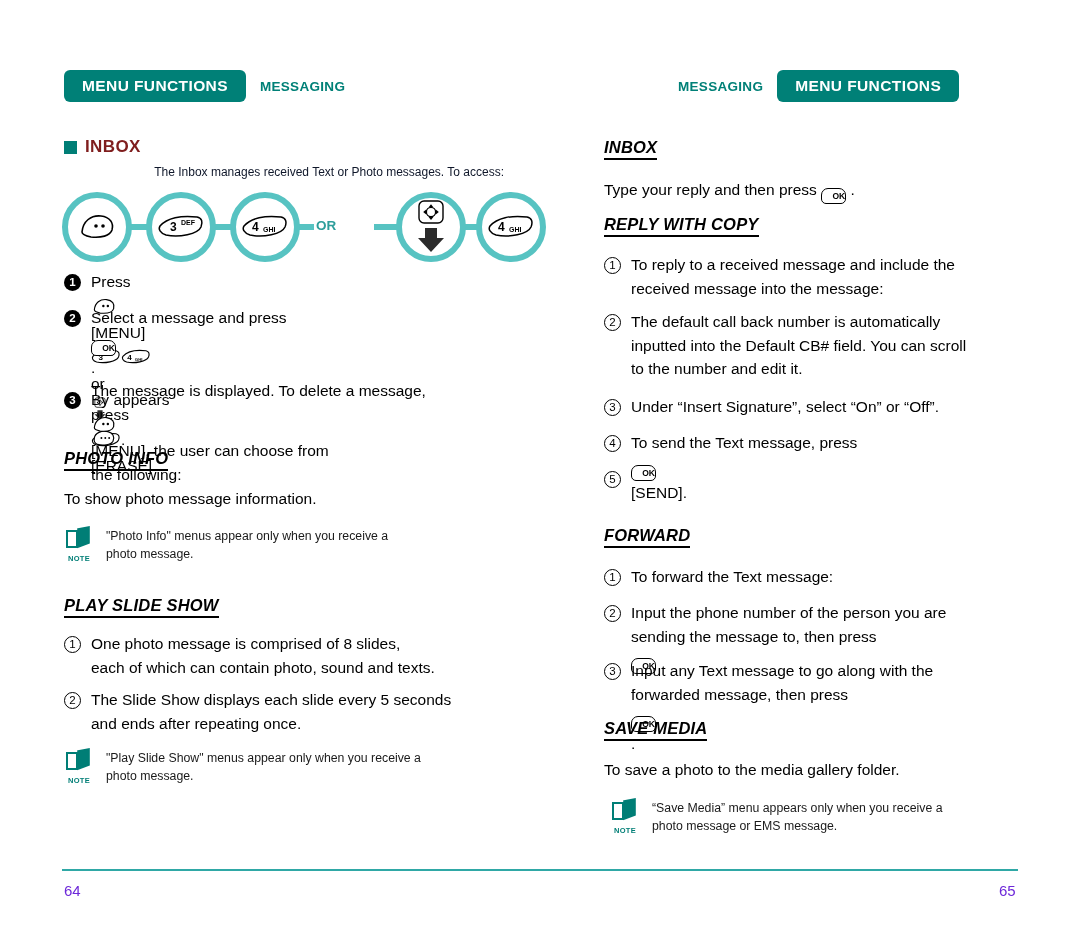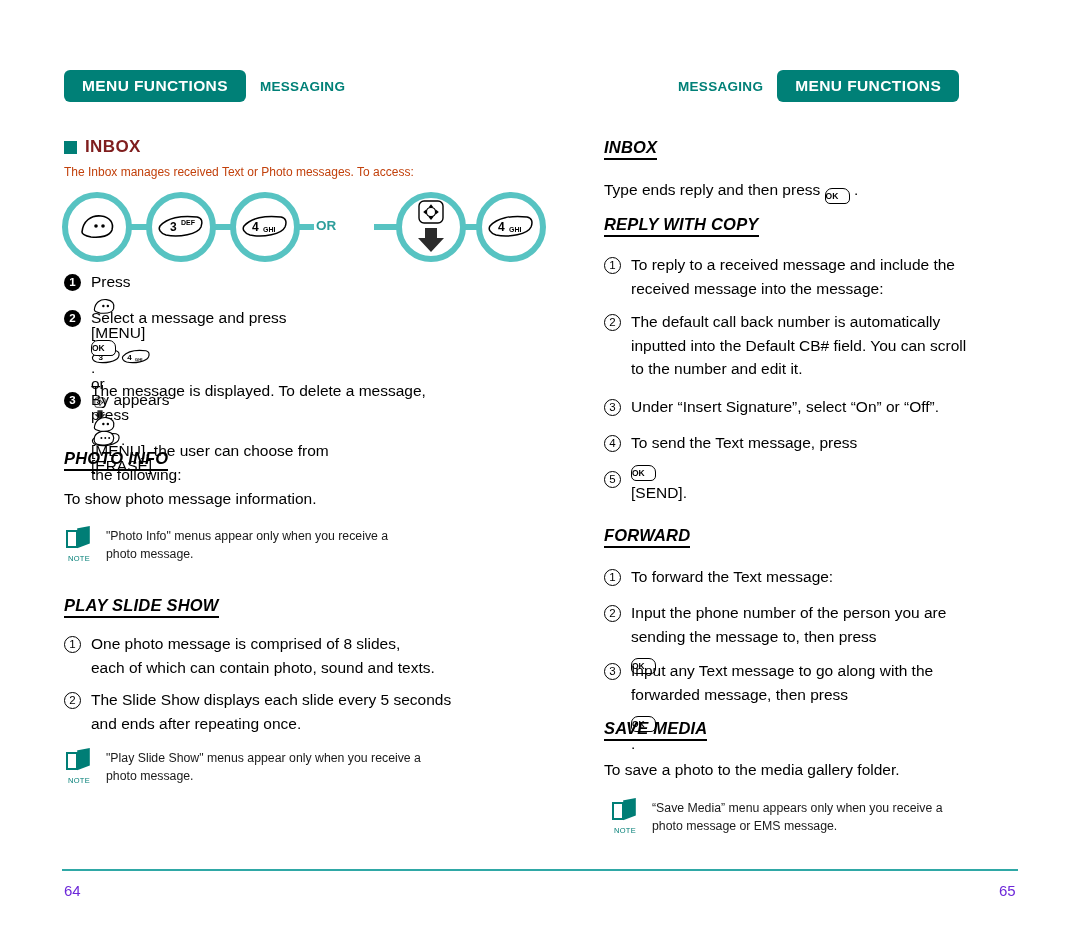--- a/index.html
+++ b/index.html
@@ -88,21 +88,22 @@
     font-style: italic;
     letter-spacing: 0.2px;
     border-bottom: 2px solid #000;
     padding-bottom: 1px;
     white-space: nowrap;
   }
   .para-sm {
     position: absolute;
     font-size: 12px;
     line-height: 1.45;
-    color: #c2410c;
+    color: #0f172a;
+    text-align: right;
   }
   .body-lg {
     position: absolute;
     font-size: 15.5px;
     line-height: 1.52;
     color: #000;
   }
 
   
   .step {
@@ -151,21 +152,21 @@
   }
   .ok-key {
     display: inline-block;
     vertical-align: -4px;
     width: 25px;
     height: 16px;
     border: 1.3px solid #000;
     border-radius: 7px 7px 5px 5px;
     font-size: 8.5px;
     font-weight: bold;
-    text-align: left;
+    text-align: right;
     line-height: 15px;
     box-sizing: border-box;
     background: #fff;
   }
 
   
   .flow {
     position: absolute;
     left: 2px;
     top: 182px;
@@ -206,21 +207,21 @@
     align-items: flex-start;
     gap: 12px;
   }
   .note-icon {
     flex: 0 0 auto;
     width: 30px;
     text-align: center;
   }
   .note-lbl {
     font-size: 7.5px;
-    font-weight: normal;
+    font-weight: bold;
     color: #007e76;
     letter-spacing: 0.3px;
     display: block;
     margin-top: -1px;
   }
   .note-txt {
     font-size: 12.3px;
     line-height: 1.5;
     color: #1a1a1a;
     white-space: pre-line;
@@ -426,21 +427,21 @@
 
   <div class="page page-right">
 
     <div class="hdr hdr-right">
       <span class="chapter">MESSAGING</span>
       <span class="badge">MENU FUNCTIONS</span>
     </div>
 
     <div class="sub-head" style="left:4px; top:130px;">INBOX</div>
     <div class="body-lg" style="left:4px; top:170px; width:450px;">
-      <span>Type ends reply and then press</span>
+      <span>Type your reply and then press</span>
       <span class="ok-key">OK</span>
       <span>.</span>
     </div>
 
     <div class="sub-head" style="left:4px; top:207px;">REPLY WITH COPY</div>
 
     <div class="step" style="left:4px; top:245px; width:450px;">
       <span class="num-open">1</span>
       <span class="step-txt">To reply to a received message and include the
 received message into the message:</span>

